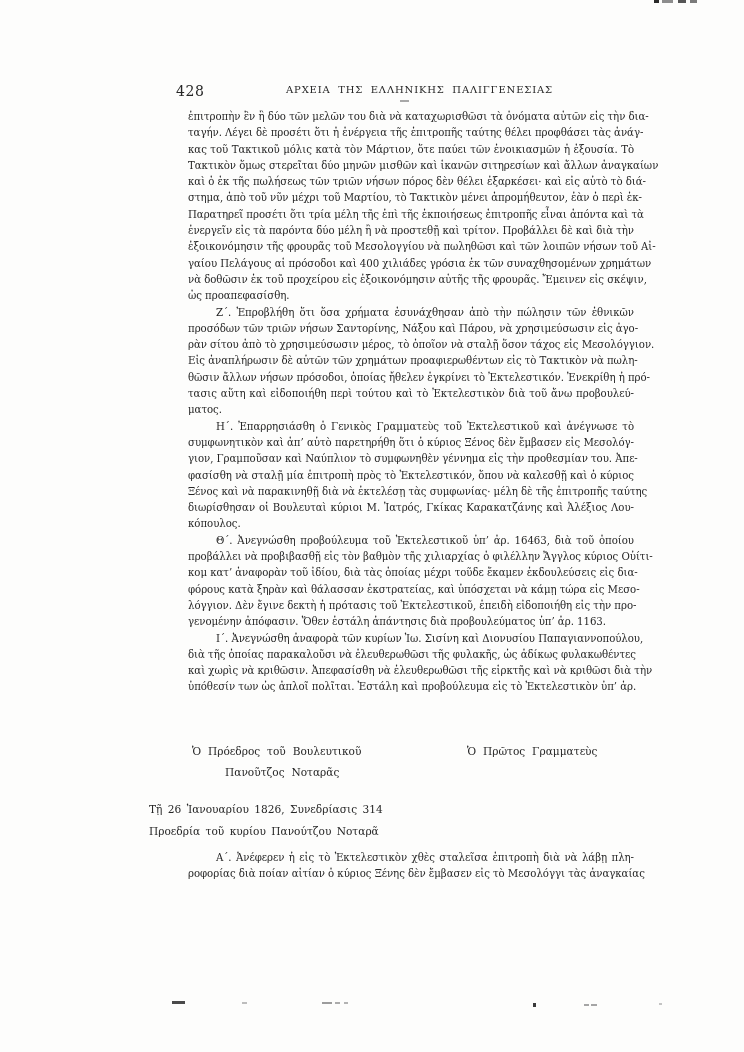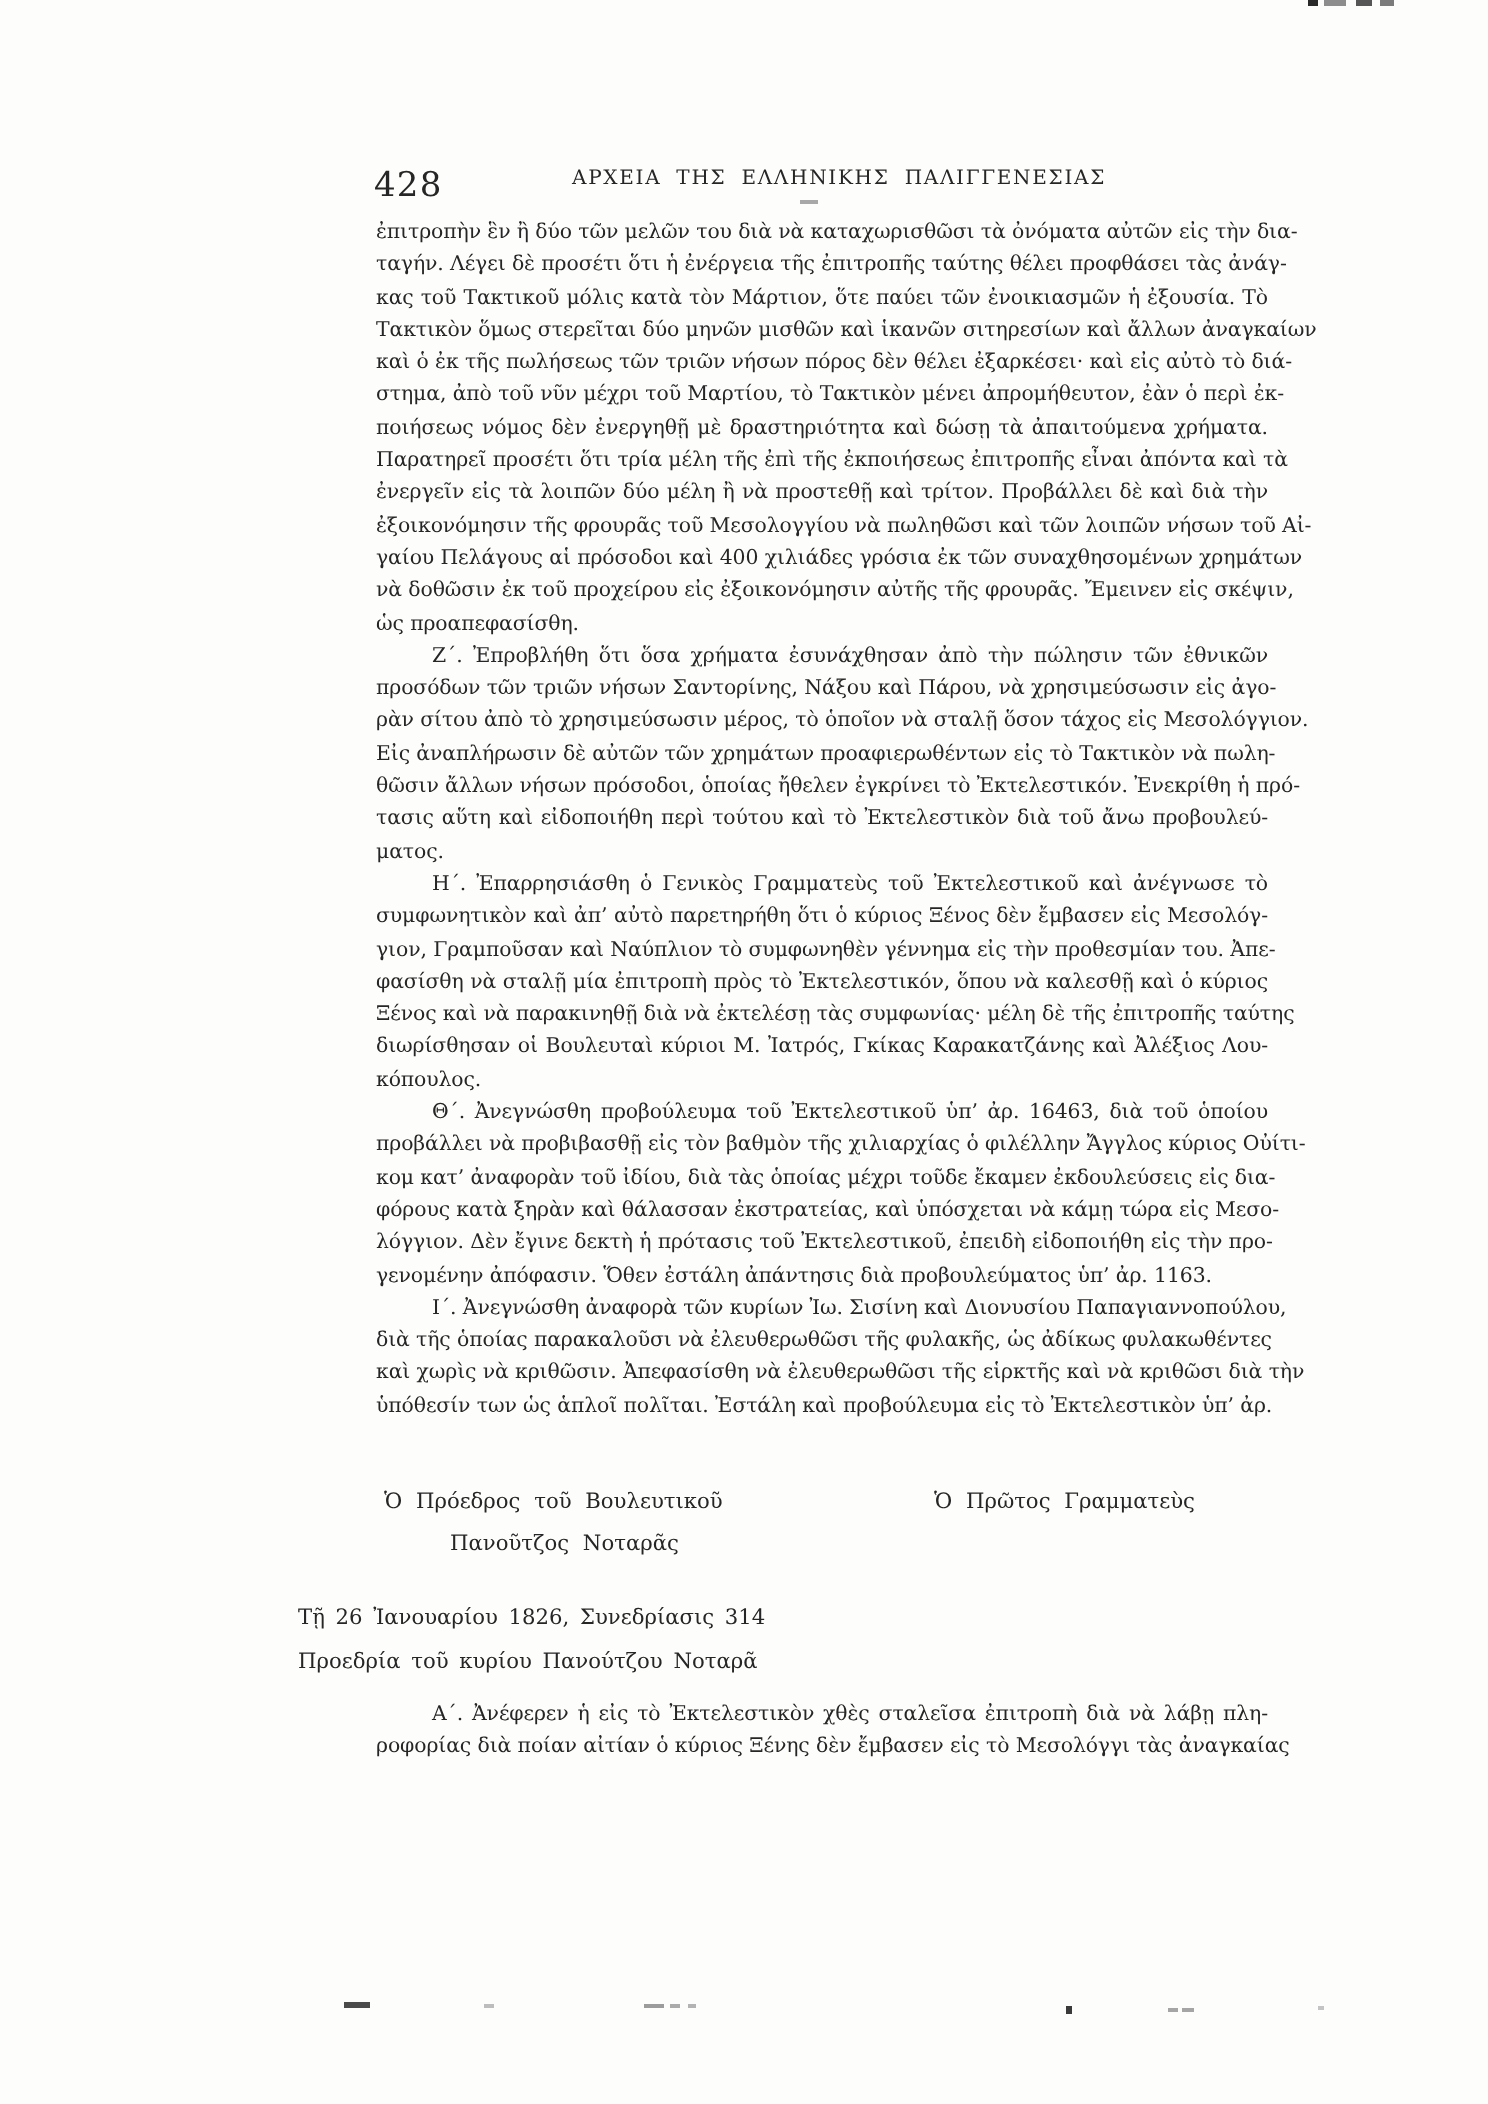--- a/index.html
+++ b/index.html
@@ -18,22 +18,22 @@
     background:var(--paper);
     color:var(--ink);
     overflow:hidden;
   }
   
   .page-header{
     position:absolute;
     top:83px;left:176px;width:458px;height:16px;
   }
   .page-number{
-    position:absolute;left:11px;top:0;
-    font-size:17px;letter-spacing:.6px;
+    position:absolute;left:0;top:0;
+    font-size:14px;letter-spacing:.6px;
   }
   .running-title{
     position:absolute;left:110px;top:1px;
     font-size:10px;letter-spacing:.85px;word-spacing:3.5px;
     white-space:nowrap;
   }
   
   .text-block{
     position:absolute;left:176px;width:458px;
     font-size:10.2px;line-height:16.3px;
@@ -85,23 +85,22 @@
   <div class="artifact" style="left:400px;top:100px;width:9px;height:2px;background:#a8a8a8;"></div>
 
   <main class="text-block" id="main-text">
     <div class="para">
         <div class="line">ἐπιτροπὴν ἓν ἢ δύο τῶν μελῶν του διὰ νὰ καταχωρισθῶσι τὰ ὀνόματα αὐτῶν εἰς τὴν δια-</div>
         <div class="line">ταγήν. Λέγει δὲ προσέτι ὅτι ἡ ἐνέργεια τῆς ἐπιτροπῆς ταύτης θέλει προφθάσει τὰς ἀνάγ-</div>
         <div class="line">κας τοῦ Τακτικοῦ μόλις κατὰ τὸν Μάρτιον, ὅτε παύει τῶν ἐνοικιασμῶν ἡ ἐξουσία. Τὸ</div>
         <div class="line">Τακτικὸν ὅμως στερεῖται δύο μηνῶν μισθῶν καὶ ἱκανῶν σιτηρεσίων καὶ ἄλλων ἀναγκαίων</div>
         <div class="line">καὶ ὁ ἐκ τῆς πωλήσεως τῶν τριῶν νήσων πόρος δὲν θέλει ἐξαρκέσει· καὶ εἰς αὐτὸ τὸ διά-</div>
         <div class="line">στημα, ἀπὸ τοῦ νῦν μέχρι τοῦ Μαρτίου, τὸ Τακτικὸν μένει ἀπρομήθευτον, ἐὰν ὁ περὶ ἐκ-</div>
-        <div class="line">ποιήσεως νόμος δὲν ἐνεργηθῇ μὲ δραστηριότητα καὶ δώσῃ τὰ ἀπαιτούμενα χρήματα.</div>
         <div class="line">Παρατηρεῖ προσέτι ὅτι τρία μέλη τῆς ἐπὶ τῆς ἐκποιήσεως ἐπιτροπῆς εἶναι ἀπόντα καὶ τὰ</div>
-        <div class="line">ἐνεργεῖν εἰς τὰ λοιπῶν δύο μέλη ἢ νὰ προστεθῇ καὶ τρίτον. Προβάλλει δὲ καὶ διὰ τὴν</div>
+        <div class="line">ἐνεργεῖν εἰς τὰ παρόντα δύο μέλη ἢ νὰ προστεθῇ καὶ τρίτον. Προβάλλει δὲ καὶ διὰ τὴν</div>
         <div class="line">ἐξοικονόμησιν τῆς φρουρᾶς τοῦ Μεσολογγίου νὰ πωληθῶσι καὶ τῶν λοιπῶν νήσων τοῦ Αἰ-</div>
         <div class="line">γαίου Πελάγους αἱ πρόσοδοι καὶ 400 χιλιάδες γρόσια ἐκ τῶν συναχθησομένων χρημάτων</div>
         <div class="line">νὰ δοθῶσιν ἐκ τοῦ προχείρου εἰς ἐξοικονόμησιν αὐτῆς τῆς φρουρᾶς. Ἔμεινεν εἰς σκέψιν,</div>
         <div class="line last">ὡς προαπεφασίσθη.</div>
       </div>
     <div class="para indent">
         <div class="line">Ζ΄. Ἐπροβλήθη ὅτι ὅσα χρήματα ἐσυνάχθησαν ἀπὸ τὴν πώλησιν τῶν ἐθνικῶν</div>
         <div class="line">προσόδων τῶν τριῶν νήσων Σαντορίνης, Νάξου καὶ Πάρου, νὰ χρησιμεύσωσιν εἰς ἀγο-</div>
         <div class="line">ρὰν σίτου ἀπὸ τὸ χρησιμεύσωσιν μέρος, τὸ ὁποῖον νὰ σταλῇ ὅσον τάχος εἰς Μεσολόγγιον.</div>
         <div class="line">Εἰς ἀναπλήρωσιν δὲ αὐτῶν τῶν χρημάτων προαφιερωθέντων εἰς τὸ Τακτικὸν νὰ πωλη-</div>

